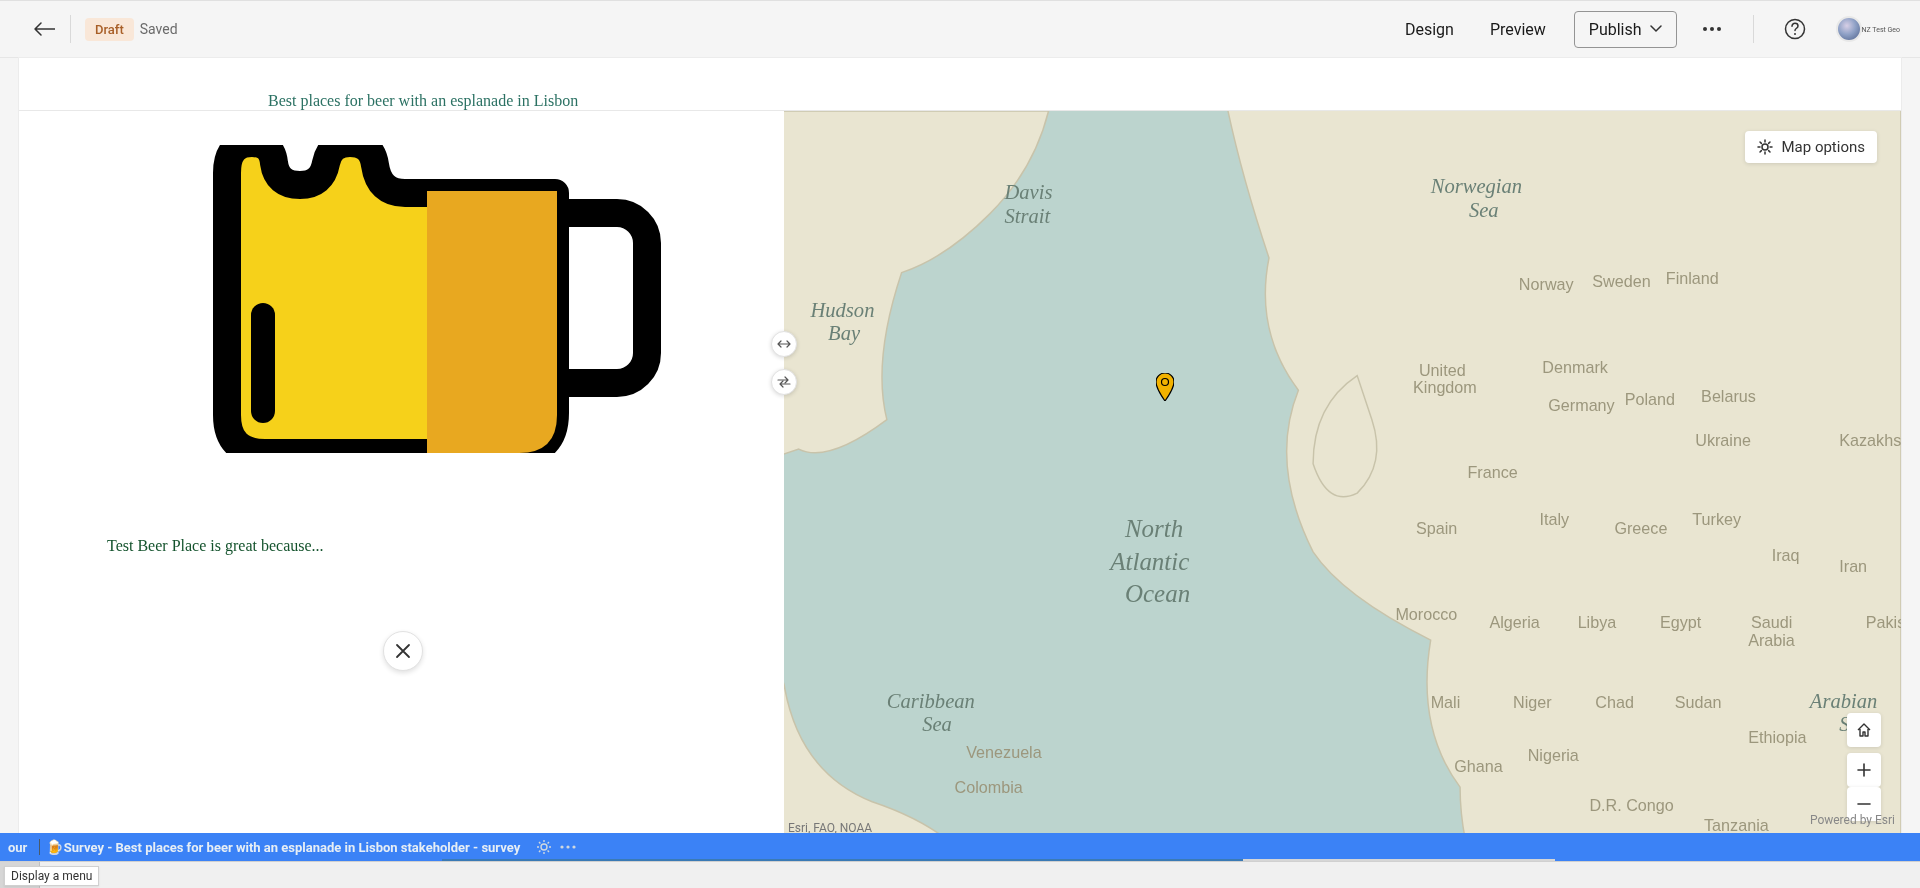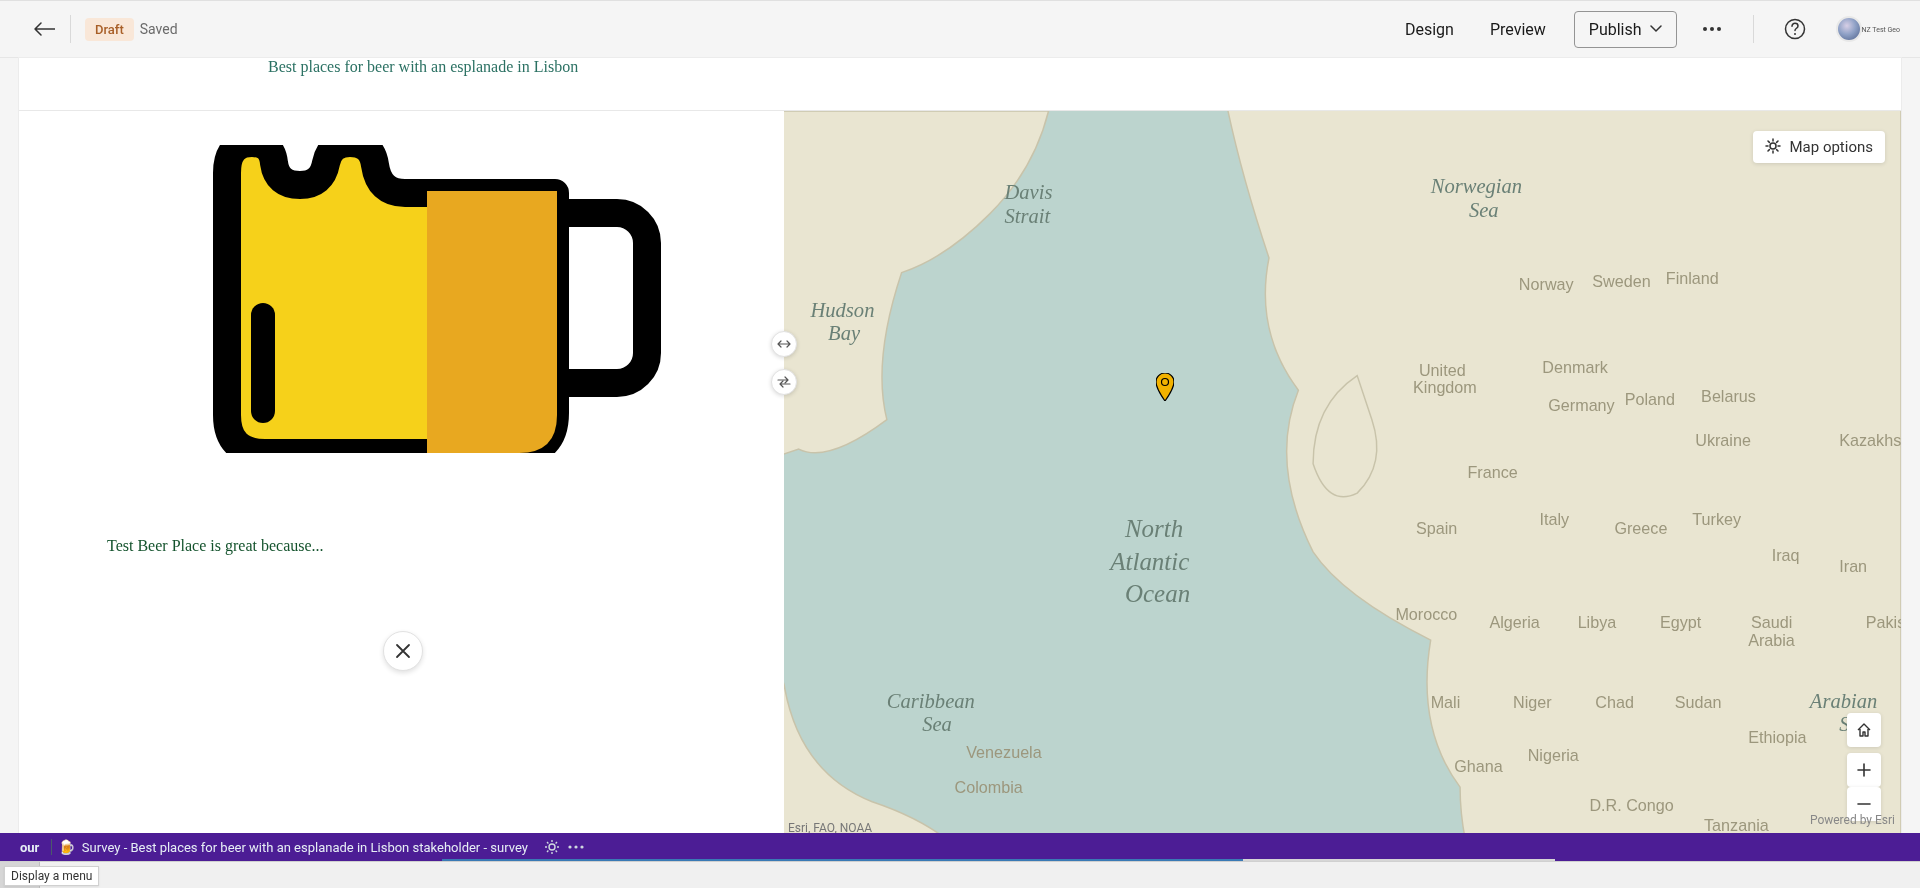--- a/index.html
+++ b/index.html
@@ -49,21 +49,21 @@
 
   
   .canvas {
     position:absolute;
     top:58px; left:19px; right:19px; bottom:49px;
     background:#fff;
     box-shadow: 0 0 0 1px #ececec;
     overflow:hidden;
   }
   .story-header {
-    height:52px; display:flex; align-items:flex-start; padding-left: 249px;
+    height:52px; display:flex; align-items:flex-end; padding-left: 249px;
   }
   .story-title {
     color:#2b7163; font-family: Georgia, 'Times New Roman', serif; font-size:16px;
   }
 
   .content-row {
     position:absolute; top:52px; left:0; right:0; bottom:0;
     display:flex;
     border-top:1px solid #e8e8e8;
   }
@@ -105,43 +105,43 @@
   .map-bg { position:absolute; inset:0; }
   .ocean { fill:#bcd4ce; }
   .land { fill:#e9e5d1; stroke:#c8c3aa; stroke-width:1; }
   .map-label { font-family: Georgia, serif; font-style:italic; fill:#6a8076; font-size:14px; }
   .country-label { font-family: Arial, sans-serif; fill:#9c977d; font-size:11px; }
 
   .map-pin {
     position:absolute; top:262px; left:372px; width:18px; height:28px;
   }
   .map-options {
-    position:absolute; top:20px; right:16px;
+    position:absolute; top:20px; right:24px;
     background:#fff; border-radius:4px; padding:7px 12px;
-    display:flex; align-items:flex-start; gap:8px;
+    display:flex; align-items:center; gap:8px;
     font-size:15px; color:#333; cursor:pointer;
     box-shadow:0 1px 4px rgba(0,0,0,0.12);
   }
   .map-ctrl {
     position:absolute; right:20px; width:34px; height:34px;
     background:#fff; border-radius:4px; display:flex; align-items:center; justify-content:center;
     box-shadow:0 1px 4px rgba(0,0,0,0.12); cursor:pointer; font-size:18px; color:#333;
   }
   .map-home { bottom:92px; }
   .map-zoom-in { bottom:52px; }
   .map-zoom-out { bottom:18px; }
 
   .map-attrib { position:absolute; left:4px; bottom:4px; font-size:12px; color:#777;}
   .map-powered { position:absolute; right:6px; bottom:12px; font-size:12px; color:#888;}
 
   
   .bottom-strip {
     position:absolute; left:0; right:0; bottom:27px; height:28px;
-    background:#4c1d95; color:#e6eef5; display:flex; align-items:center;
-    font-size:13px; padding-left:20px;
+    background:#3b82f6; color:#e6eef5; display:flex; align-items:center;
+    font-size:13px; padding-left:8px;
   }
   .bottom-title { font-weight:700; }
   .bottom-divider { width:1px; height:16px; background:#4a5a6a; margin:0 6px; }
   .flag { font-size:14px; }
   .bottom-icon { width:24px; height:24px; display:flex; align-items:center; justify-content:center; cursor:pointer; color:#cfd8df;}
   .tooltip {
     position:absolute; left:4px; bottom:2px;
     background:#fff; border:1px solid #d0d0d0; color:#333;
     font-size:12px; padding:2px 6px; z-index: 50;
     box-shadow:0 1px 2px rgba(0,0,0,0.08);
@@ -361,21 +361,21 @@
         </svg>
       </div>
 
     </div>
   </div>
 
   <div class="bottom-strip">
     <span class="bottom-title">our</span>
     <div class="bottom-divider" style="margin-left:12px;"></div>
     <span class="flag">🍺</span>
-    <span style="margin-left:6px;">Survey - Best places for beer with an esplanade in Lisbon stakeholder - survey</span>
+    <span style="margin-left:0;font-weight:bold;">Survey - Best places for beer with an esplanade in Lisbon stakeholder - survey</span>
     <div class="bottom-icon" style="margin-left:12px;">
       <svg width="16" height="16" viewBox="0 0 16 16">
         <circle cx="8" cy="8" r="3" fill="none" stroke="#cfd8df" stroke-width="1.4"></circle>
         <path d="M8 1v2M8 13v2M1 8h2M13 8h2M3 3l1.4 1.4M11.6 11.6L13 13M13 3l-1.4 1.4M4.4 11.6L3 13" stroke="#cfd8df" stroke-width="1.4"></path>
       </svg>
     </div>
     <div class="bottom-icon">
       <svg width="16" height="4" viewBox="0 0 16 4">
         <circle cx="2" cy="2" r="1.6" fill="#cfd8df"></circle>
           <circle cx="8" cy="2" r="1.6" fill="#cfd8df"></circle>

